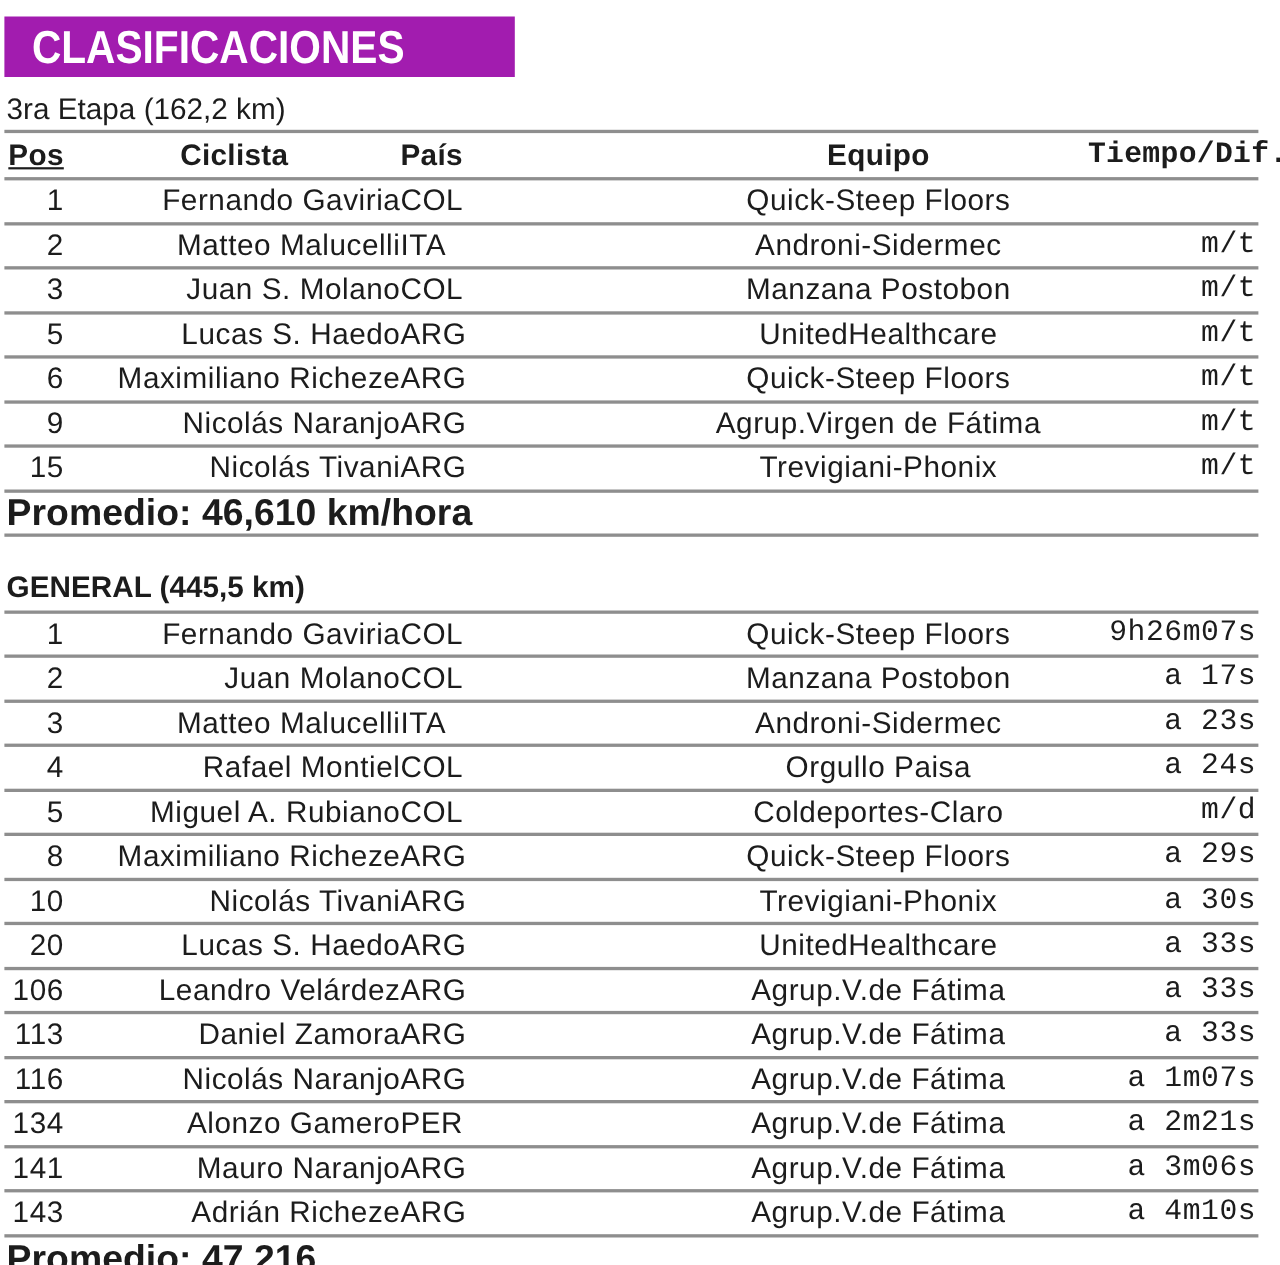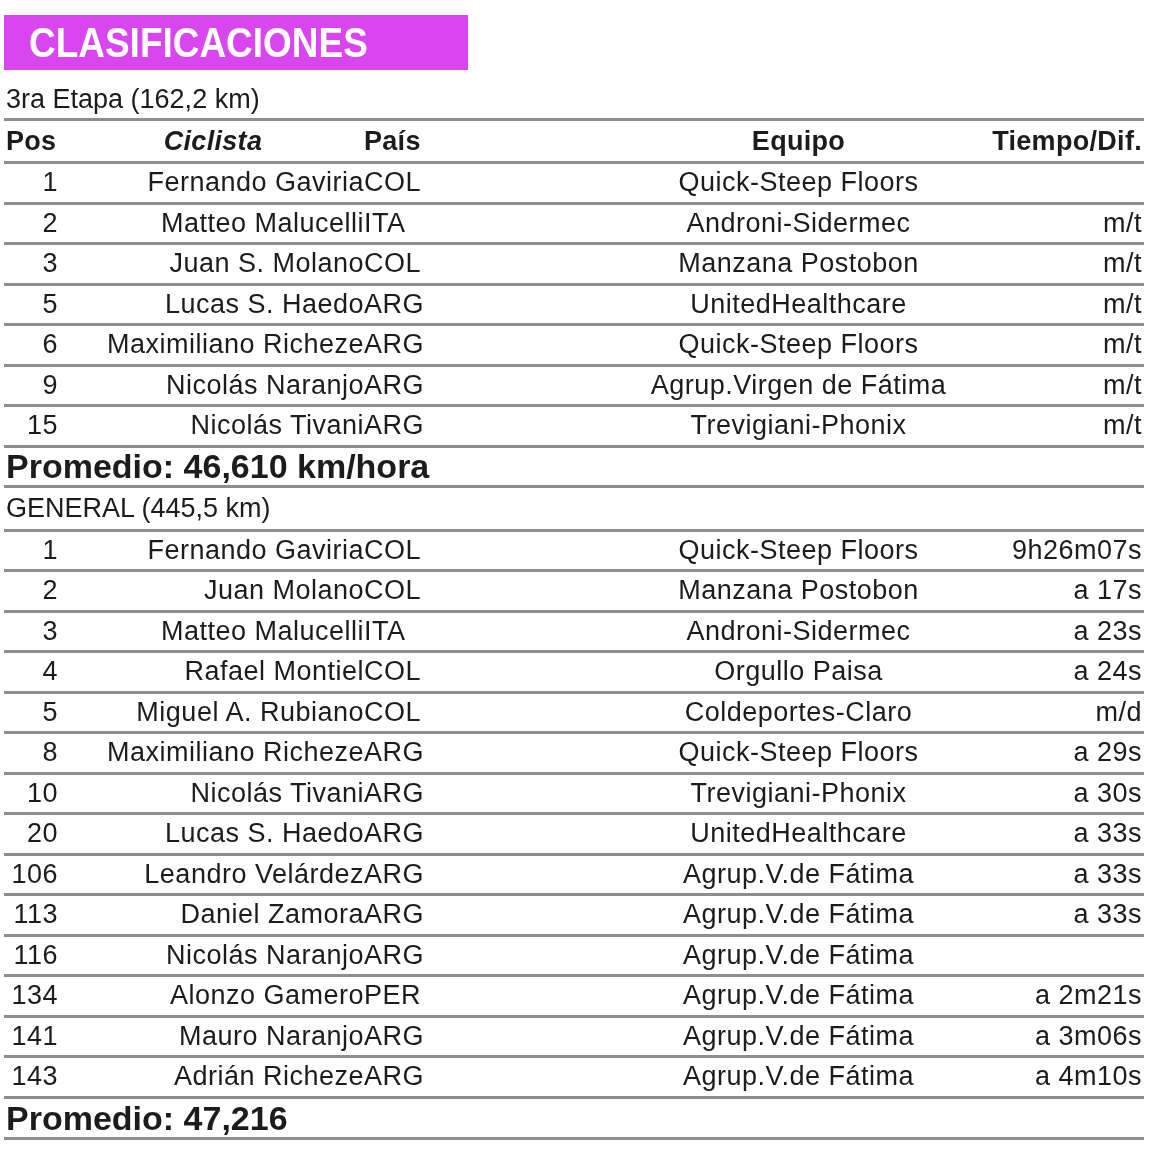--- a/index.html
+++ b/index.html
@@ -42,24 +42,25 @@
   .section-title {
     margin-top: 14px;
     font-size: 27px;
     font-weight: normal;
     line-height: 30px;
     padding: 0 0 4px 2px;
     border-bottom: 3px solid #8e8e8e;
   }
   .general-heading {
     font-size: 27px;
-    font-weight: normal;
+    font-weight: bold;
     line-height: 41px;
     padding-left: 2px;
     border-bottom: 3px solid #8e8e8e;
+    margin-top: 26px;
   }
   
   .row {
     display: grid;
     grid-template-columns: 58px 302px 244px 381px 155px;
     align-items: center;
     height: 37.5px;
     line-height: 37.5px;
     border-bottom: 3px solid #8e8e8e;
     font-size: 27px;
@@ -69,39 +70,39 @@
   .row.header {
     height: 40px;
     line-height: 40px;
     font-weight: bold;
     letter-spacing: 0.3px;
   }
   .c-pos    { text-align: right;  padding-right: 4px; }
   .c-name   { text-align: right;   padding-left: 13px; }
   .c-pais   { text-align: left; }
   .c-equipo { text-align: center; }
-  .c-tiempo { text-align: right;  padding-right: 2px; }
-  .row.header .c-pos { text-align: left; padding-left: 2px; }
-  .row.header .c-name { text-align: center; padding-left: 0; font-style: italic; }
+  .c-tiempo { text-align: right;  padding-right: 2px; font-family: Liberation Mono, monospace; }
+  .row.header .c-pos { text-align: right; padding-left: 2px; text-decoration: underline; }
+  .row.header .c-name { text-align: center; padding-left: 0; }
   
   .promedio {
     font-size: 34px;
     font-weight: bold;
     line-height: 37px;
     padding-left: 2px;
     border-bottom: 3px solid #8e8e8e;
   }
   .promedio.last { line-height: 38px; }
 </style>
 </head>
 <body>
 
 <div class="page">
 
-  <div class="banner" style="background: #d946ef;">
+  <div class="banner" style="background: #a21caf;">
     <span class="banner-text" style="color: rgb(255, 255, 255);">CLASIFICACIONES</span>
   </div>
 
   <div class="section-title">3ra Etapa (162,2 km)</div>
 
   <div>
     <div class="row header">
       <span class="c-pos">Pos</span>
       <span class="c-name">Ciclista</span>
       <span class="c-pais">País</span>
@@ -233,20 +234,21 @@
         <span class="c-name">Daniel Zamora</span>
         <span class="c-pais">ARG</span>
         <span class="c-equipo">Agrup.V.de Fátima</span>
         <span class="c-tiempo">a 33s</span>
       </div>
       <div class="row">
         <span class="c-pos">116</span>
         <span class="c-name">Nicolás Naranjo</span>
         <span class="c-pais">ARG</span>
         <span class="c-equipo">Agrup.V.de Fátima</span>
+        <span class="c-tiempo">a 1m07s</span>
       </div>
       <div class="row">
         <span class="c-pos">134</span>
         <span class="c-name">Alonzo Gamero</span>
         <span class="c-pais">PER</span>
         <span class="c-equipo">Agrup.V.de Fátima</span>
         <span class="c-tiempo">a 2m21s</span>
       </div>
       <div class="row">
         <span class="c-pos">141</span>

